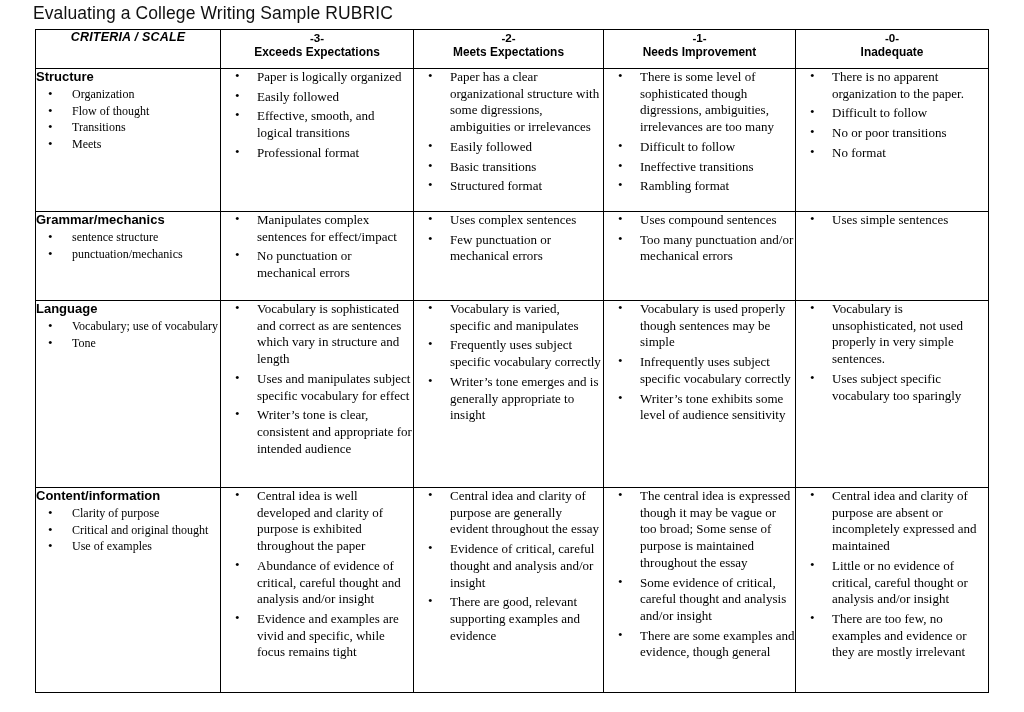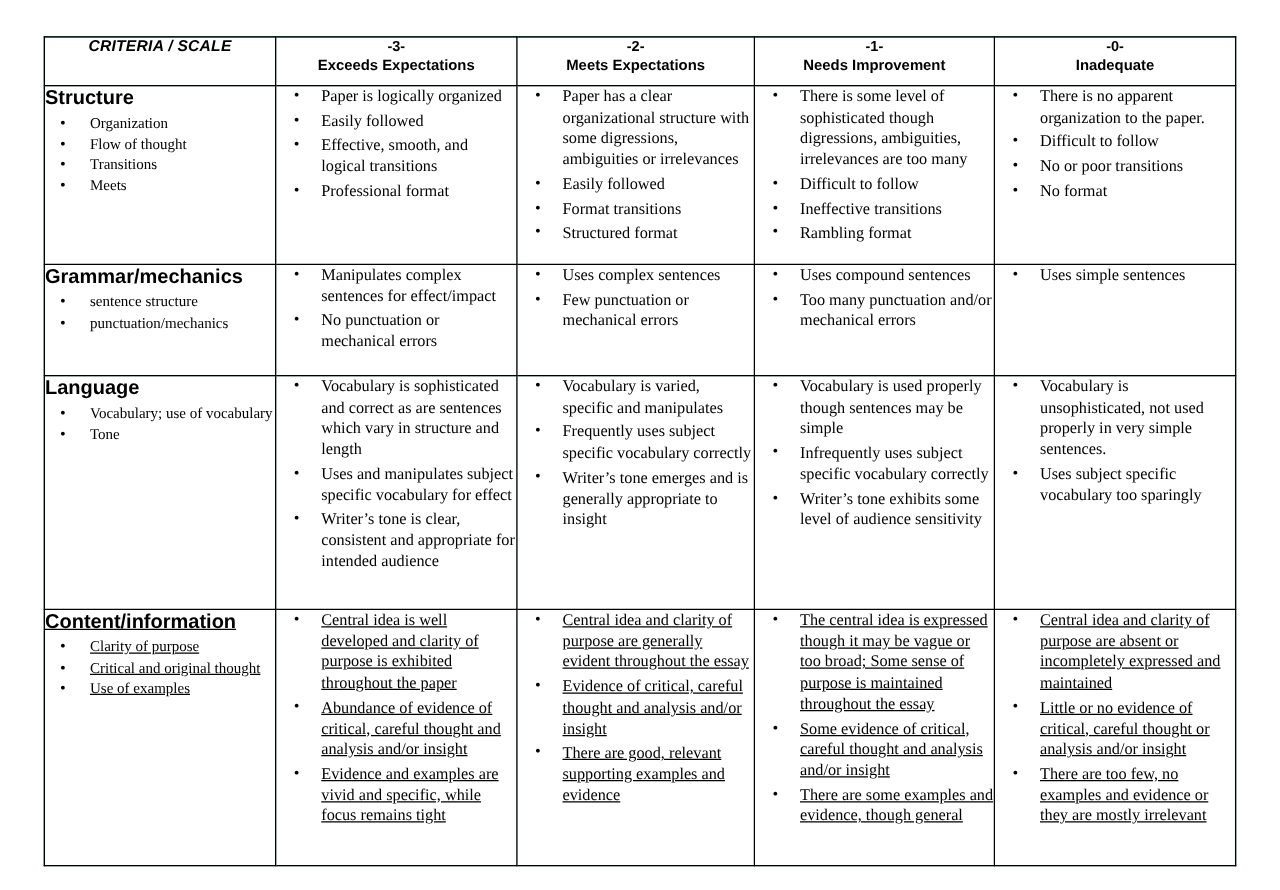--- a/index.html
+++ b/index.html
@@ -31,21 +31,21 @@
     color: #111111;
     white-space: nowrap;
   }
   .rubric-table {
     position: absolute;
     left: 35px;
     top: 29px;
     width: 953px;
     border-collapse: collapse;
     table-layout: fixed;
-    background: #0f766e;
+    background: #fca5a5;
   }
   .rubric-table td, .rubric-table th {
     border: 1.4px solid #000000;
     vertical-align: top;
     padding: 0;
     background: #ffffff;
   }
   
   col.c-criteria { width: 185px; }
   col.c-lvl1 { width: 193px; }
@@ -79,21 +79,21 @@
     display: block;
   }
 
   
   .crit-cell {
     padding: 6px 6px 6px 8px;
   }
   .crit-title {
     font-family: "Liberation Sans", sans-serif;
     font-weight: bold;
-    font-size: 16px;
+    font-size: 13px;
     line-height: 1.25;
     margin: 0 0 2px 0;
   }
   ul.bullets {
     list-style: none;
     margin: 0;
     padding: 0;
   }
   ul.bullets > li {
     position: relative;
@@ -130,27 +130,28 @@
     line-height: 1.285;
   }
   ul.bullets.lvl-bullets > li::before {
     left: 14px;
   }
 
   
   tr.row-structure > td { height: 142px; }
   tr.row-grammar > td { height: 88px; }
   tr.row-language > td { height: 186px; }
-  tr.row-content > td { height: 204px; text-decoration: underline; }
+  tr.row-content > td { height: 204px; }
 </style>
 </head>
 <body>
 
 <div class="page">
 
+  <div class="doc-title">Evaluating a College Writing Sample RUBRIC</div>
 
   <table class="rubric-table">
     <colgroup>
       <col class="c-criteria">
       <col class="c-lvl1">
       <col class="c-lvl2">
       <col class="c-lvl3">
       <col class="c-lvl4">
     </colgroup>
     <thead>
@@ -191,21 +192,21 @@
             <li>Paper is logically organized</li>
             <li>Easily followed</li>
             <li>Effective, smooth, and logical transitions</li>
             <li>Professional format</li>
           </ul>
         </td>
         <td class="lvl-cell">
           <ul class="bullets lvl-bullets">
             <li>Paper has a clear organizational structure with some digressions, ambiguities or irrelevances</li>
             <li>Easily followed</li>
-            <li>Format transitions</li>
+            <li>Basic transitions</li>
             <li>Structured format</li>
           </ul>
         </td>
         <td class="lvl-cell">
           <ul class="bullets lvl-bullets">
             <li>There is some level of sophisticated though digressions, ambiguities, irrelevances are too many</li>
             <li>Difficult to follow</li>
             <li>Ineffective transitions</li>
             <li>Rambling format</li>
           </ul>

